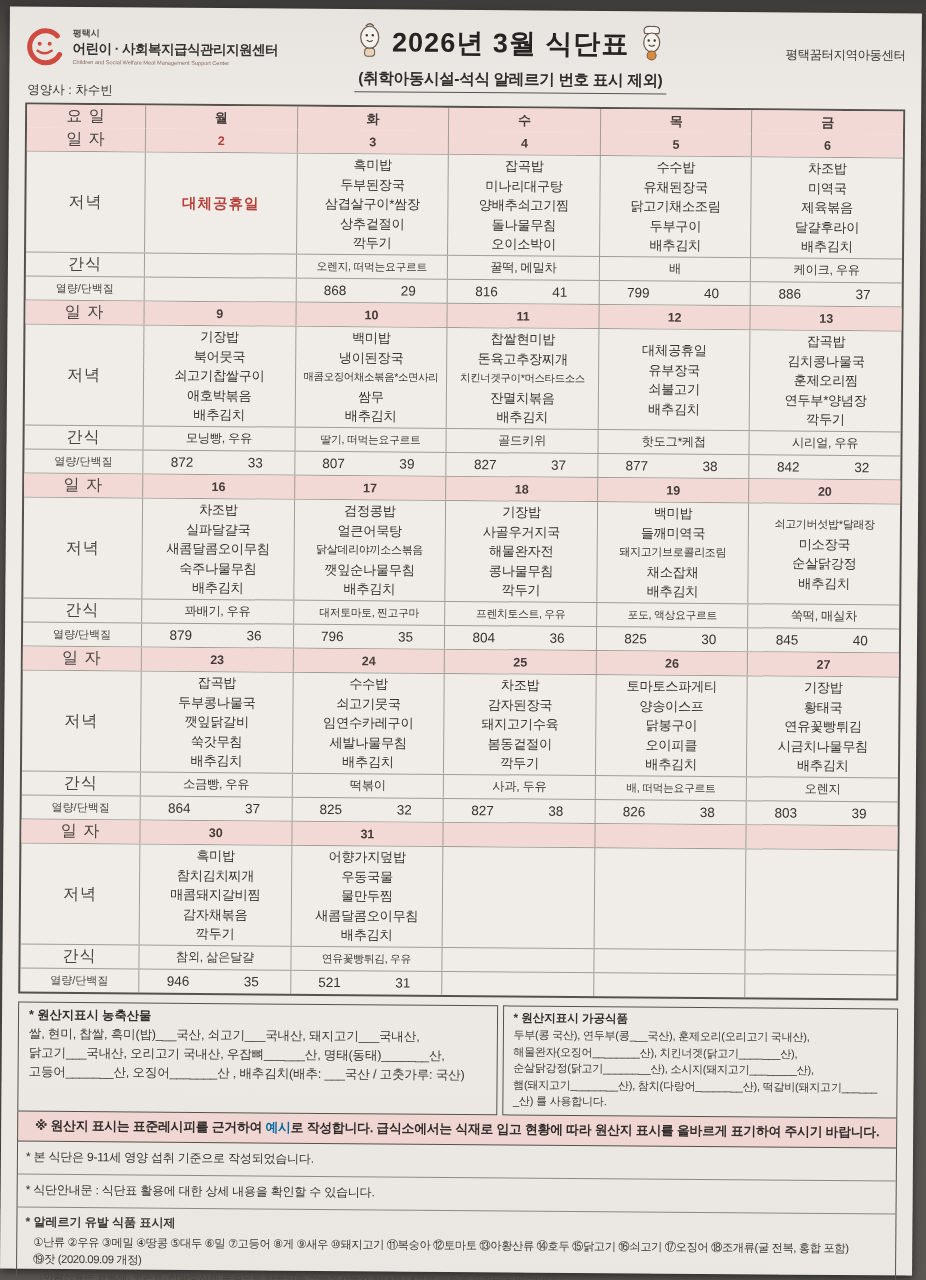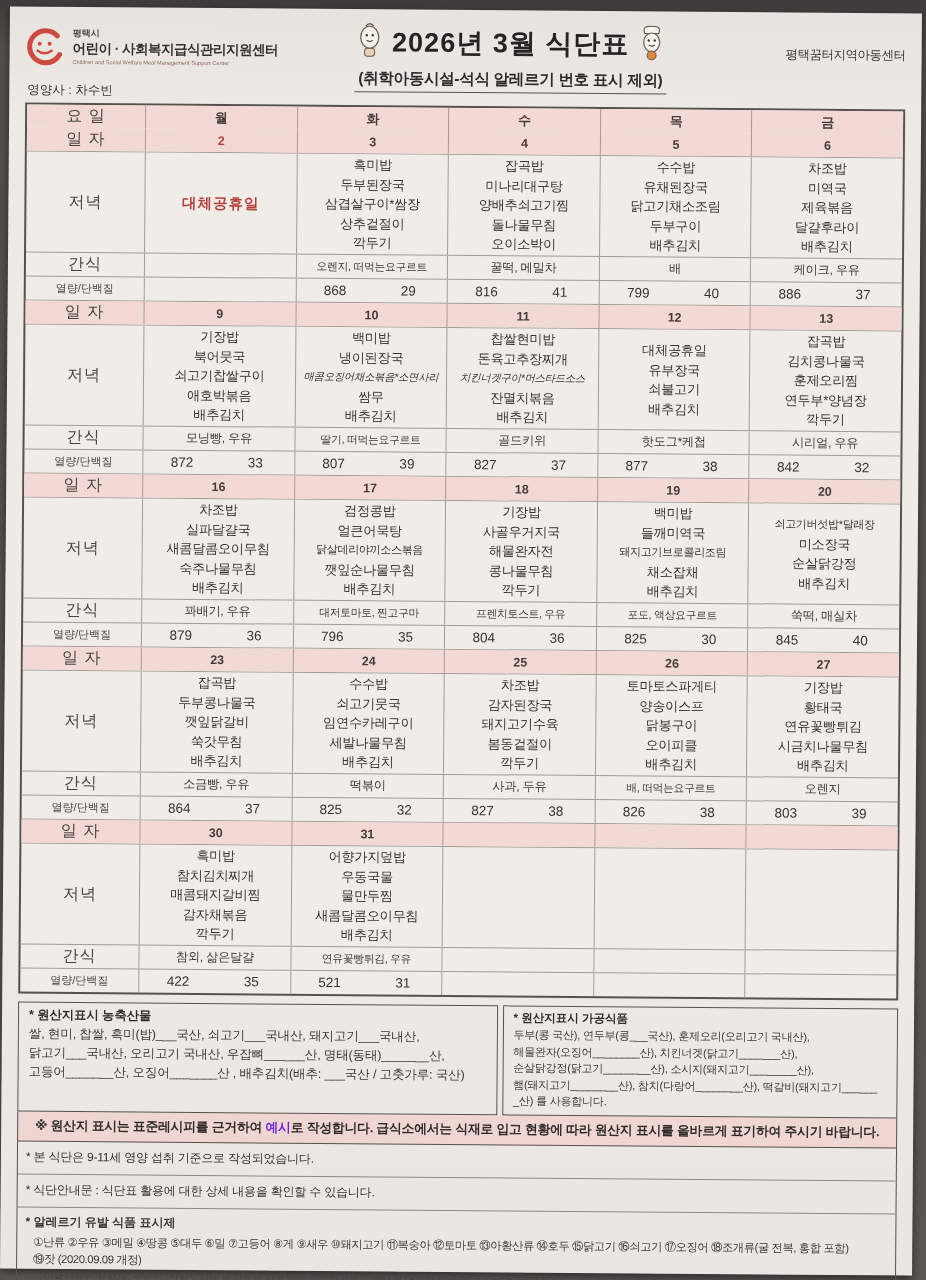--- a/index.html
+++ b/index.html
@@ -41,38 +41,38 @@
   .dayhead .dcell, .datenum { font-weight:bold; font-size:13px; color:#453b38; }
   .datenum { font-size:12.5px; }
   .datenum.holiday { color:#b6413b; }
   .date-row .dcell, .dayhead .dcell { min-height:21px; }
   .dinner-row .dcell { min-height:100px; }
   .snack-row .dcell { min-height:23px; }
   .energy-row .dcell { min-height:23px; }
   .menu { flex-direction:column; justify-content:center; }
   .mline { font-size:13.2px; line-height:19.5px; color:#37332f; letter-spacing:-0.3px; white-space:nowrap;}
   .mline.mid { font-size:11px; }
-  .mline.small { font-size:10.4px;font-style:italic; }
+  .mline.small { font-size:10.4px; }
   .holiday-text { color:#b6413b; font-size:14.5px; font-weight:bold; letter-spacing:1px; }
   .snack { font-size:12.3px; letter-spacing:-0.3px; white-space:nowrap;}
   .snack.small { font-size:10.8px; }
   .energy { justify-content:space-around; font-size:13.5px; color:#37332f; position:relative;}
   .energy .kcal, .energy .protein { width:48%; }
   .lbl-energy { font-size:11px; letter-spacing:0; }
   
   .origin-row { display:flex; margin-top:8px; }
   .obox { border:1.5px solid #55524e; padding:4px 10px 5px; }
   .obox.left { flex:0 0 54.5%; margin-right:5px; font-size:12.6px; }
   .obox.right { flex:1; font-size:11px; }
   .obox .otitle { font-weight:bold; font-size:12.3px; margin-bottom:1px; color:#302d2a;}
   .obox.right .otitle { font-size:11.5px; }
   .oline { line-height:1.5; color:#3a3632; letter-spacing:-0.2px; white-space:nowrap;}
   .banner { border:1.5px solid #55524e; border-top:none; background:#f0d6d2; text-align:center;
     font-size:12.8px; font-weight:bold; padding:6px 2px; color:#2e2b29; letter-spacing:-0.2px;}
-  .banner .red { color:#6d28d9;text-align:center; }
+  .banner .red { color:#0369a1;text-align:center; }
   .notes { border:1.5px solid #55524e; border-top:none; }
   .note { font-size:12px; padding:7px 8px 8px; border-bottom:1px solid #8d8984; color:#34312d; letter-spacing:-0.2px;}
   .allergy { padding:6px 8px 6px; }
   .allergy .atitle { font-weight:bold; font-size:12px; margin-bottom:3px; }
   .allergy .aline { font-size:11.3px; line-height:1.55; padding-left:8px; letter-spacing:-0.4px;}
   .allergy .anote { font-size:10.6px; line-height:1.5; padding-left:8px; color:#46423e; letter-spacing:-0.4px;}
 </style>
 </head>
 <body>
 
@@ -470,21 +470,21 @@
           <div class="lcell">간식</div>
           <div class="dcell snack">참외, 삶은달걀</div>
           <div class="dcell snack small">연유꽃빵튀김, 우유</div>
           <div class="dcell snack"></div>
           <div class="dcell snack"></div>
           <div class="dcell snack"></div>
         </div>
         <div class="trow energy-row">
           <div class="lcell lbl-energy">열량/단백질</div>
           <div class="dcell energy">
-            <div class="kcal">422</div>
+            <div class="kcal">946</div>
             <div class="protein">35</div>
           </div>
           <div class="dcell energy">
             <div class="kcal">521</div>
             <div class="protein">31</div>
           </div>
           <div class="dcell energy">
             <div class="kcal"></div>
             <div class="protein"></div>
           </div>

